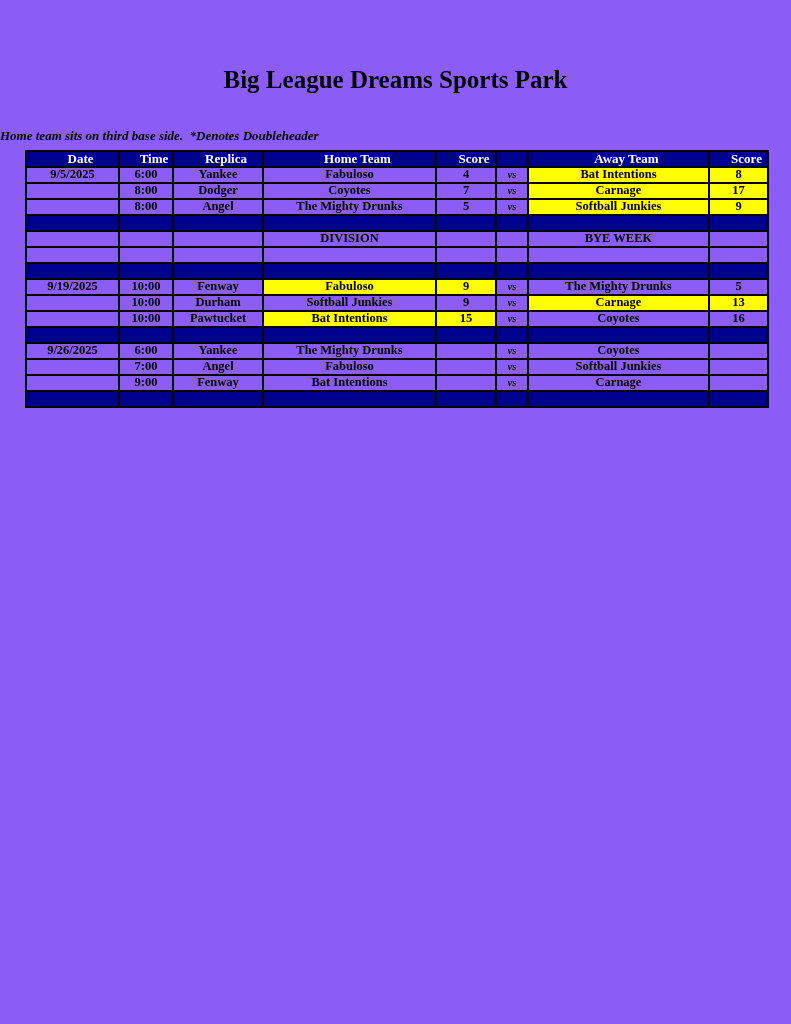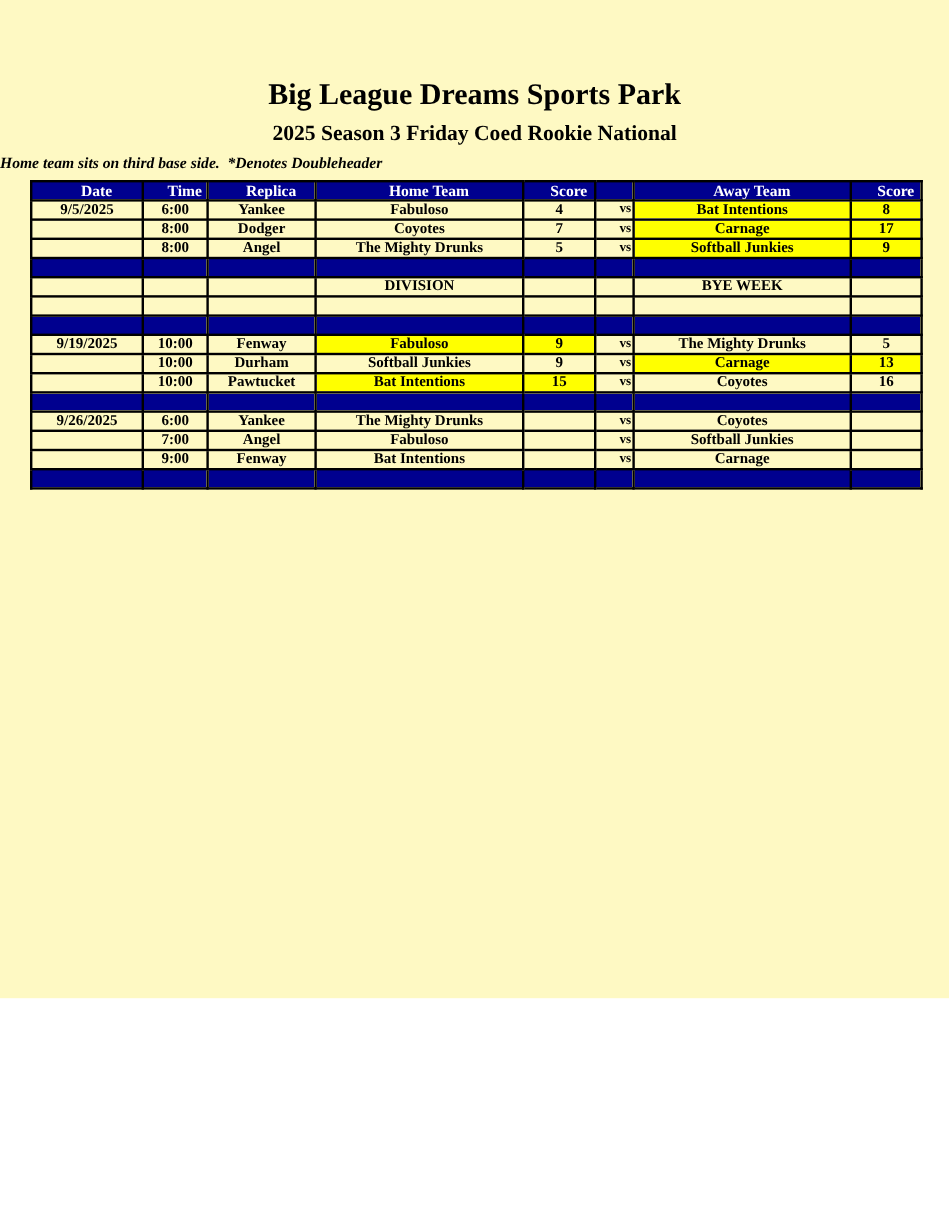--- a/index.html
+++ b/index.html
@@ -1,22 +1,22 @@
 <!DOCTYPE html>
 <html style="--navy: #00008f; --highlight: #ffff00; --header-text: #ffffff;"><head>
 <meta charset="utf-8">
 <style>
   * { margin: 0; padding: 0; box-sizing: border-box; }
   html, body { background: #ffffff; }
   body { font-family: "Liberation Serif", serif; }
   .page {
     position: relative;
     width: 791px;
-    height: 832px;
-    background: #fef9c3;
+    height: 1024px;
+    background: #8b5cf6;
     overflow: hidden;
   }
   .title {
     position: absolute;
     top: 66px; left: 0;
     width: 100%;
     text-align: center;
     font-weight: bold;
     font-size: 25px;
     color: #000000;
@@ -68,30 +68,29 @@
     font-size: 13px;
     padding-left: 17px;
   }
   .schedule tr.sep td {
     background: var(--navy, #00008f);
   }
   .schedule td.hl {
     background: var(--highlight, #ffff00);
   }
   .schedule td.vs-cell {
+    font-style: italic;
     font-size: 11px;
-    text-align: right;
   }
 </style>
 </head>
 <body style="background: rgb(255, 255, 255);">
 
 <div class="page">
   <div class="title">Big League Dreams Sports Park</div>
-  <div class="subtitle">2025 Season 3 Friday Coed Rookie National</div>
   <div class="note">Home team sits on third base side.  *Denotes Doubleheader</div>
 
   <table class="schedule">
     <colgroup>
       <col style="width:93px">
       <col style="width:54px">
       <col style="width:90px">
       <col style="width:173px">
       <col style="width:60px">
       <col style="width:32px">

